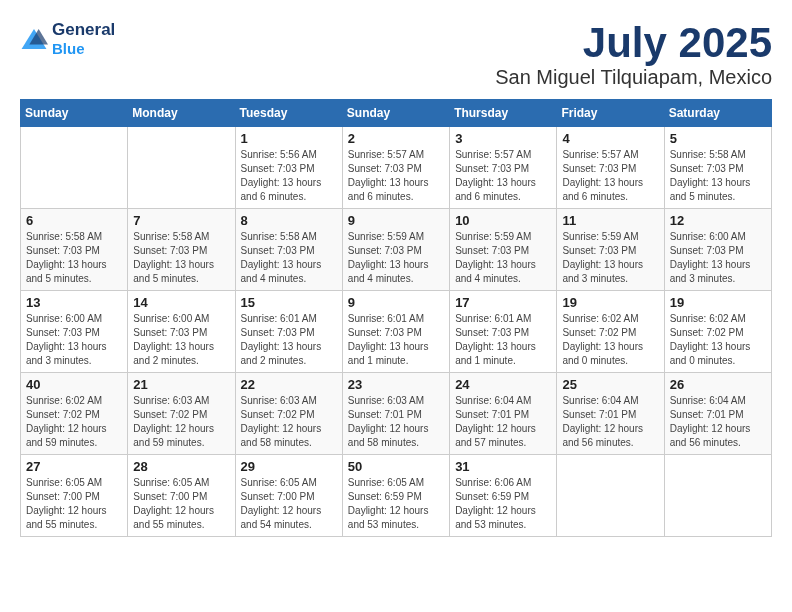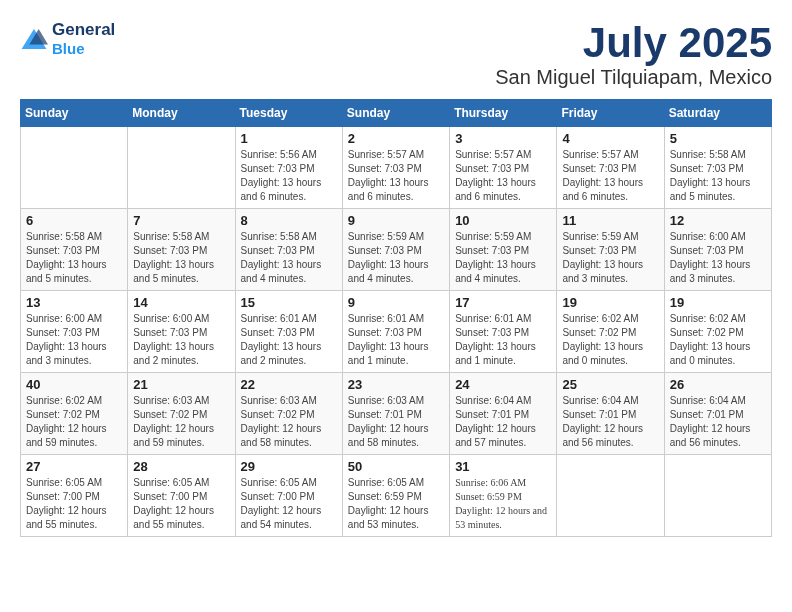--- a/index.html
+++ b/index.html
@@ -299,21 +299,21 @@
 Daylight: 12 hours and 54 minutes.</div>
         </td>
         <td>
           <span class="day-number">50</span>
           <div class="day-info" style="white-space: pre-line;">Sunrise: 6:05 AM
 Sunset: 6:59 PM
 Daylight: 12 hours and 53 minutes.</div>
         </td>
         <td>
           <span class="day-number">31</span>
-          <div class="day-info" style="white-space: pre-line; font-family: Liberation Serif, serif;">Sunrise: 6:06 AM
+          <div class="day-info" style="white-space: pre-line;">Sunrise: 6:06 AM
 Sunset: 6:59 PM
 Daylight: 12 hours and 53 minutes.</div>
         </td>
         <td class="empty"></td>
         <td class="empty"></td>
       </tr>
     </tbody>
 </table>
 
 </body></html>

